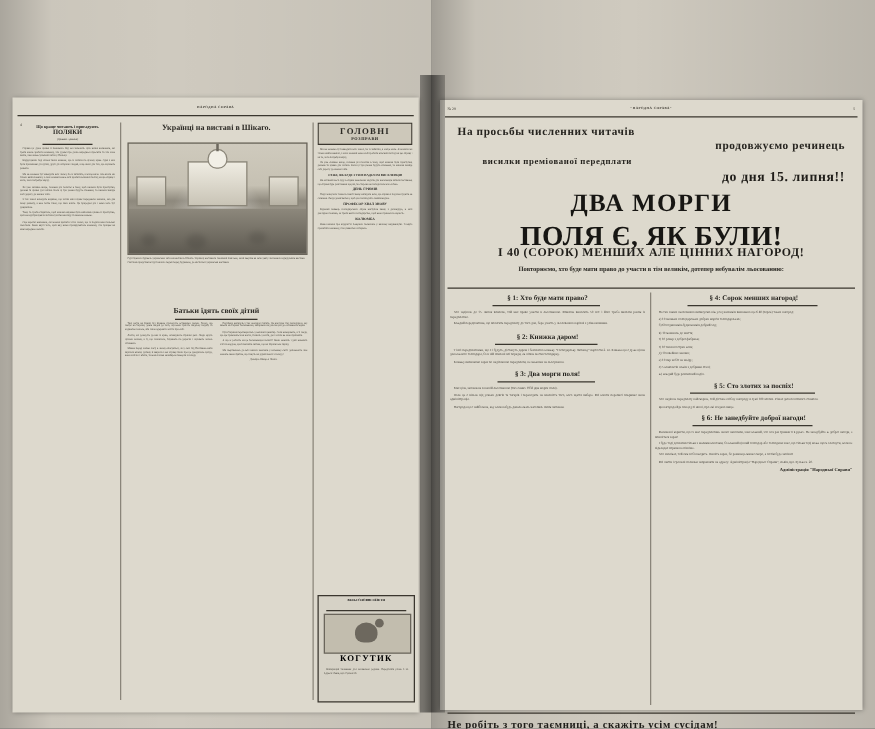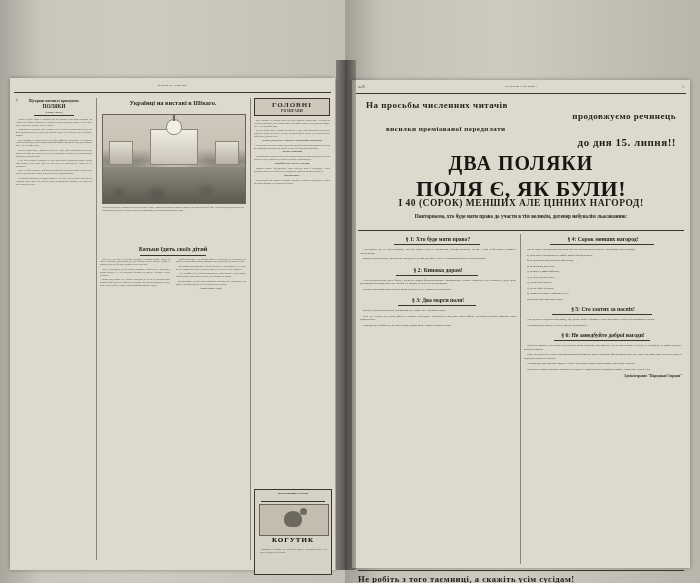--- a/index.html
+++ b/index.html
@@ -145,21 +145,21 @@
         <div class="txtblock">
             <p>Відомий знавець господарських справ виступив знову з доповіддю, в якій докладно пояснив, як треба вести господарство, щоб воно приносило користь.</p>
           </div>
 
         <div class="hd" style="font-size:2.8px;margin:2px 0 1px;">КОЛЮМБА</div>
         <div class="txtblock">
             <p>Нова книжка про відкриття Америки появилась у нашому видавництві. Її варто прочитати кожному, хто цікавиться історією.</p>
           </div>
       </div>
 
-      <div class="adbox" style="left:244px;top:411px;width:76px;height:84px;">
+      <div class="adbox" style="left:244px;top:398px;width:76px;height:84px;">
         <div class="smallcaps" style="margin-top:2px;font-size:2.6px;">ВІЛЬ ГОЛОВНІ ГАЗЕТИ</div>
         <div class="rule" style="left:6px;top:11px;width:64px;height:1px;"></div>
         <div style="position:absolute;left:4px;top:14px;width:68px;height:30px;background:#c2bdae;border:1px solid #6a655b;">
           <div style="position:absolute;left:24px;top:6px;width:18px;height:16px;border-radius:50% 50% 40% 40%;background:#6d685e;"></div>
           <div style="position:absolute;left:40px;top:3px;width:7px;height:7px;border-radius:50%;background:#6d685e;"></div>
         </div>
         <div style="position:absolute;left:0;right:0;top:46px;text-align:center;font-size:7px;font-weight:bold;letter-spacing:1px;">КОГУТИК</div>
         <div class="txtblock" style="position:absolute;left:4px;right:4px;top:58px;">
             <p>Найкращий тижневик для селянської родини. Передплата річно 5 зл. Адреса: Львів, вул. Руська 20.</p>
           </div>
@@ -171,21 +171,21 @@
       <div class="pgnum" style="position:absolute;left:6px;top:5px;">№ 28</div>
       <div class="tinyhdr" style="position:absolute;left:0;right:0;top:5px;text-align:center;font-weight:bold;color:#3a372f;">"НАРОДНА СПРАВА"</div>
       <div class="pgnum" style="position:absolute;right:6px;top:5px;">5</div>
       <div class="rule" style="left:4px;top:13px;width:330px;height:1px;"></div>
 
       <div class="masthead big1" style="left:14px;top:31px;width:310px;text-align:right;color:#26241f;">продовжуємо речинець</div>
       <div class="masthead big1" style="left:14px;top:20px;width:310px;text-align:left;color:#26241f;">На просьбы численних читачів</div>
       <div class="masthead" style="left:14px;top:45px;width:310px;text-align:left;font-size:7px;color:#26241f;margin-left:20px;">висилки преміованої передплати</div>
       <div class="masthead" style="left:14px;top:56px;width:310px;text-align:right;font-size:11px;color:#1f1d19;">до дня 15. липня!!</div>
 
-      <div class="masthead big2" style="left:14px;top:72px;width:310px;text-align:center;color:#171613;">ДВА ПОЛЯКИ</div>
+      <div class="masthead big2" style="left:14px;top:72px;width:310px;text-align:center;color:#171613;">ДВА МОРГИ</div>
       <div class="masthead big3" style="left:14px;top:96px;width:310px;text-align:center;color:#171613;">ПОЛЯ Є, ЯК БУЛИ!</div>
       <div class="masthead big4" style="left:10px;top:118px;width:318px;text-align:center;color:#1f1d19;">І 40 (СОРОК) МЕНШИХ АЛЕ ЦІННИХ НАГОРОД!</div>
 
       <div style="position:absolute;left:14px;top:133px;width:310px;text-align:center;font-size:5.2px;font-weight:bold;color:#26241f;line-height:1.25;">Повторюємо, хто буде мати право до участи в тім великім, дотепер небувалім льосованню:</div>
 
       <div class="rule" style="left:6px;top:150px;width:326px;height:1px;"></div>
       <div class="vline" style="left:168px;top:154px;height:330px;"></div>
 
       <div class="col" style="left:8px;top:156px;width:156px;height:330px;">
         <div class="sect center">§ 1: Хто буде мати право?</div>

